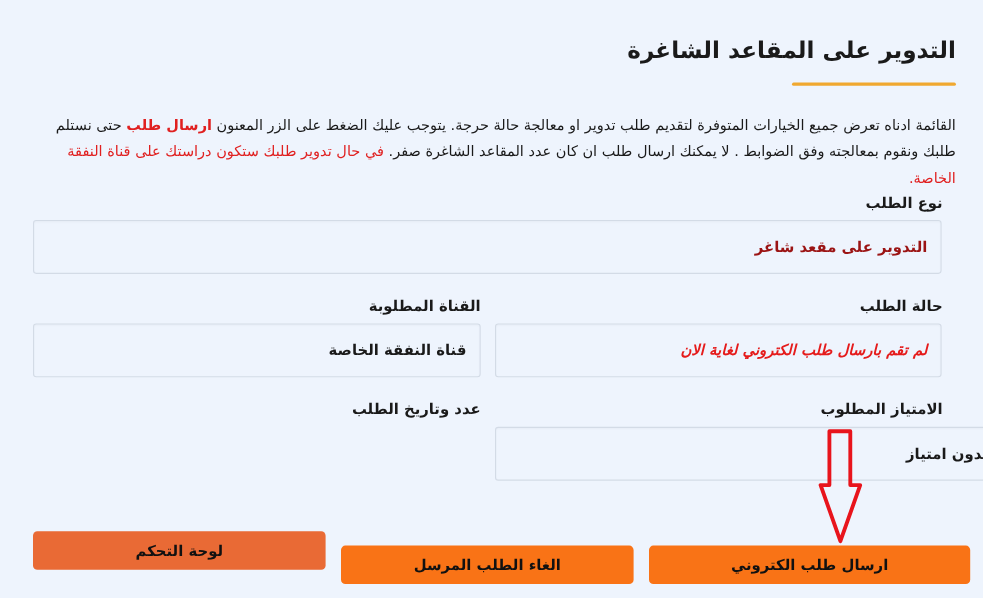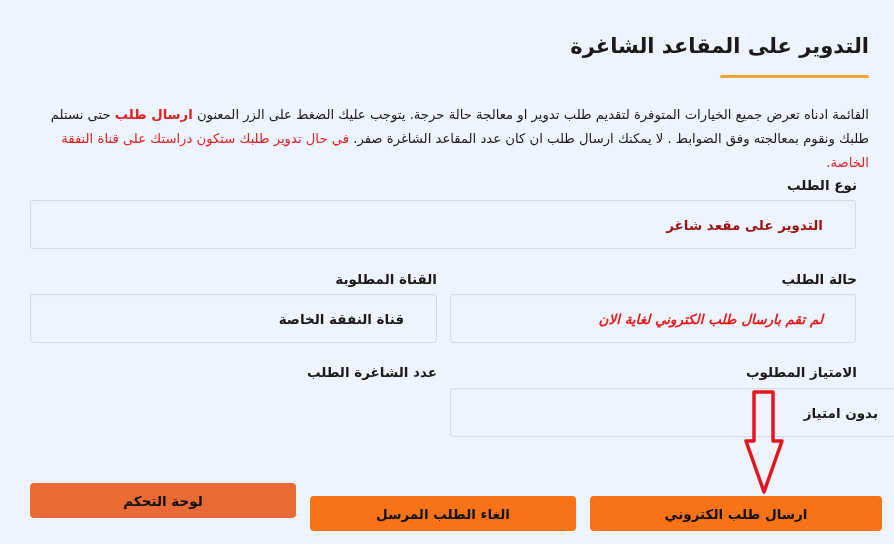--- a/index.html
+++ b/index.html
@@ -33,21 +33,21 @@
       position: absolute; font-size: 13.5px; font-weight: bold; color: #1a1a1a;
       white-space: nowrap; text-align: right;
     }
     .field {
       position: absolute;
       background: #eef4fd;
       border: 1px solid #d3dbe6;
       border-radius: 3px;
       box-shadow: inset 0 1px 2px rgba(0,0,0,0.03);
       display: flex; align-items: center; justify-content: flex-start;
-      padding-right: 32px;
+      padding-right: 12px;
       font-size: 13.5px; font-weight: bold; color: #1a1a1a;
       white-space: nowrap;
     }
     .field.dark-red { color: #9b1414; }
     .field.red { color: #e51b1b; font-style: italic; }
 
     .btn {
       position: absolute; top: 483px; height: 35px;
       border: none; border-radius: 4px;
       font-family: "DejaVu Sans", "Liberation Sans", sans-serif;
@@ -77,21 +77,21 @@
 
   <div class="label" style="right:37px; top:271px;">حالة الطلب</div>
   <div class="field red" style="left:450px; top:294px; width:406px; height:49px;">لم تقم بارسال طلب الكتروني لغاية الان</div>
 
   <div class="label" style="right:457px; top:271px;">القناة المطلوبة</div>
   <div class="field" style="left:30px; top:294px; width:407px; height:49px;">قناة النفقة الخاصة</div>
 
   <div class="label" style="right:37px; top:364px;">الامتياز المطلوب</div>
   <div class="field" style="left:450px; top:388px; width:461px; height:49px;">بدون امتياز</div>
 
-  <div class="label" style="right:457px; top:364px;">عدد الشاغرة الطلب</div>
+  <div class="label" style="right:457px; top:364px;">عدد وتاريخ الطلب</div>
 
   <button class="btn green" style="left:590px; width:292px;">ارسال طلب الكتروني</button>
   <button class="btn green" style="left:310px; width:266px;">الغاء الطلب المرسل</button>
   <button class="btn orange" style="left:30px; width:266px;">لوحة التحكم</button>
 
   <svg class="arrow" viewBox="0 0 50 112">
     <path d="M14 6 L33 6 L33 55 L42 55 L24 106 L6 55 L14 55 Z" fill="none" stroke="#e8141c" stroke-width="3.5" stroke-linejoin="round"></path>
   </svg>
 
 </div>

